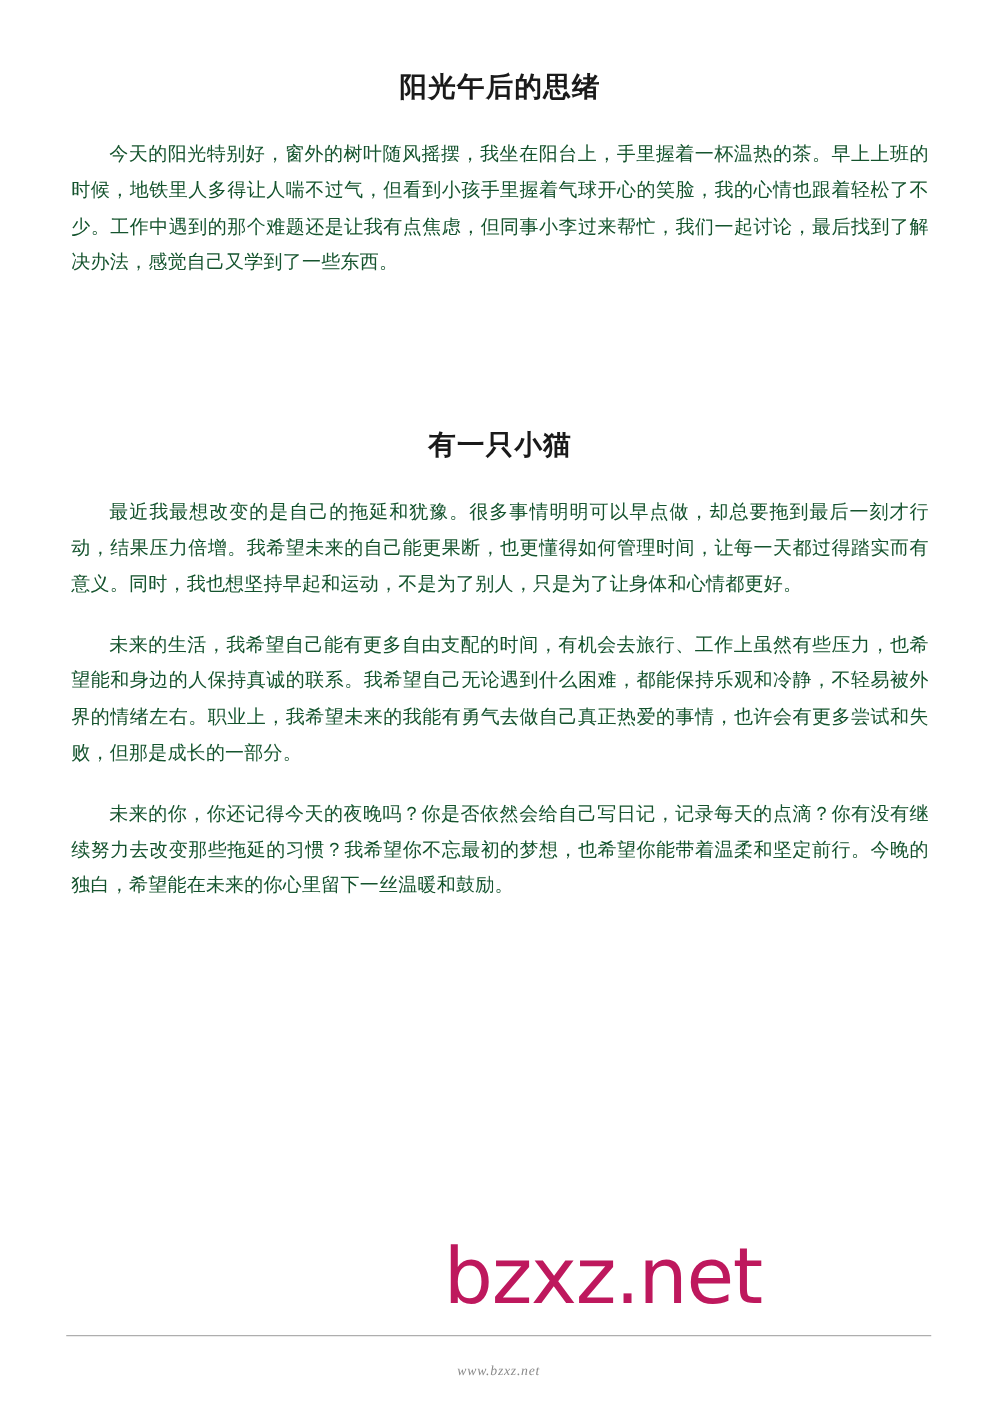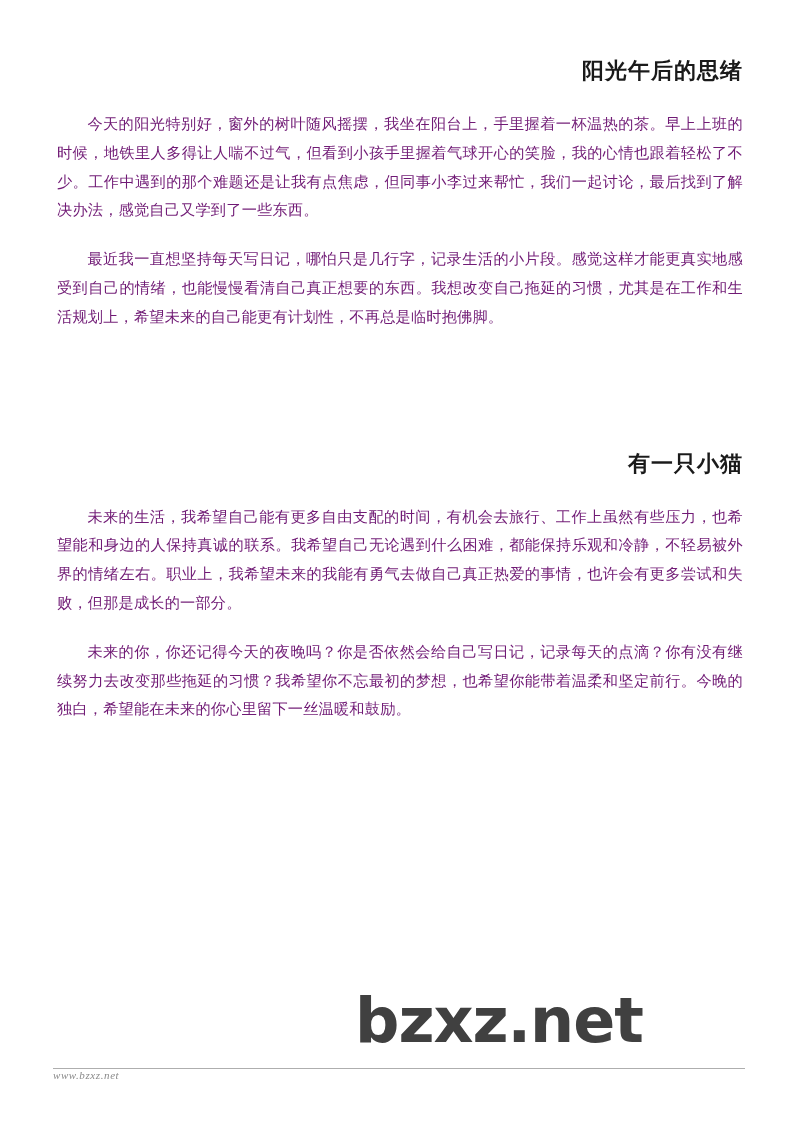--- a/index.html
+++ b/index.html
@@ -24,74 +24,74 @@
     padding: 0 57px;
   }
   .spacer-top {
     height: 55px;
   }
   .doc-title {
     font-family: "DejaVu Sans", "Liberation Sans", sans-serif;
     font-weight: bold;
     font-size: 22px;
     color: #1a1a1a;
-    text-align: right;
+    text-align: center;
     letter-spacing: 1px;
     margin: 0;
     line-height: 32px;
   }
   .section-gap {
     height: 96px;
   }
   .title-gap {
     height: 23px;
   }
   .para {
     font-family: "Liberation Serif", "DejaVu Serif", serif;
     font-size: 15.2px;
     line-height: 28.8px;
-    color: #701a75;
+    color: #14532d;
     text-align: justify;
     text-justify: inter-ideograph;
     text-indent: 2em;
     margin: 0 0 20px 0;
     letter-spacing: 0.2px;
   }
   .para:last-child {
     margin-bottom: 0;
   }
   .watermark {
     position: absolute;
     left: 355px;
     top: 984px;
     z-index: 1;
     font-family: "DejaVu Sans", "Liberation Sans", sans-serif;
-    font-weight: bold;
+    font-weight: normal;
     font-size: 62px;
     letter-spacing: -1px;
-    color: #404040;
+    color: #be185d;
     white-space: nowrap;
     user-select: none;
     pointer-events: none;
   }
   .footer {
     position: absolute;
     left: 53px;
     right: 55px;
     top: 1068px;
     z-index: 3;
   }
   .footer-rule {
     height: 1px;
     background: #aeaeae;
     width: 100%;
   }
   .footer-text {
-    margin-top: 0;
-    text-align: left;
+    margin-top: 22px;
+    text-align: center;
     font-family: "Liberation Serif", "DejaVu Serif", serif;
     font-style: italic;
     font-size: 11px;
     color: #8a8a8a;
     letter-spacing: 0.6px;
   }
 </style>
 </head>
 <body>
 
@@ -101,28 +101,28 @@
 
   <div class="content">
 
     <div class="spacer-top"></div>
 
     <h1 class="doc-title">阳光午后的思绪</h1>
 
     <div class="title-gap"></div>
 
     <p class="para">今天的阳光特别好，窗外的树叶随风摇摆，我坐在阳台上，手里握着一杯温热的茶。早上上班的时候，地铁里人多得让人喘不过气，但看到小孩手里握着气球开心的笑脸，我的心情也跟着轻松了不少。工作中遇到的那个难题还是让我有点焦虑，但同事小李过来帮忙，我们一起讨论，最后找到了解决办法，感觉自己又学到了一些东西。</p>
-    <p class="para">最近我一直想坚持每天写日记，哪怕只是几行字，记录生活的小片段。感觉这样才能更真实地感受到自己的情绪，也能慢慢看清自己真正想要的东西。我想改变自己拖延的习惯，尤其是在工作和生活规划上，希望未来的自己能更有计划性，不再总是临时抱佛脚。</p>
 
     <div class="section-gap"></div>
 
     <h1 class="doc-title">有一只小猫</h1>
 
     <div class="title-gap"></div>
 
+    <p class="para">最近我最想改变的是自己的拖延和犹豫。很多事情明明可以早点做，却总要拖到最后一刻才行动，结果压力倍增。我希望未来的自己能更果断，也更懂得如何管理时间，让每一天都过得踏实而有意义。同时，我也想坚持早起和运动，不是为了别人，只是为了让身体和心情都更好。</p>
     <p class="para">未来的生活，我希望自己能有更多自由支配的时间，有机会去旅行、工作上虽然有些压力，也希望能和身边的人保持真诚的联系。我希望自己无论遇到什么困难，都能保持乐观和冷静，不轻易被外界的情绪左右。职业上，我希望未来的我能有勇气去做自己真正热爱的事情，也许会有更多尝试和失败，但那是成长的一部分。</p>
     <p class="para">未来的你，你还记得今天的夜晚吗？你是否依然会给自己写日记，记录每天的点滴？你有没有继续努力去改变那些拖延的习惯？我希望你不忘最初的梦想，也希望你能带着温柔和坚定前行。今晚的独白，希望能在未来的你心里留下一丝温暖和鼓励。</p>
 
   </div>
 
   <div class="footer">
     <div class="footer-rule"></div>
     <div class="footer-text">www.bzxz.net</div>
   </div>
 

